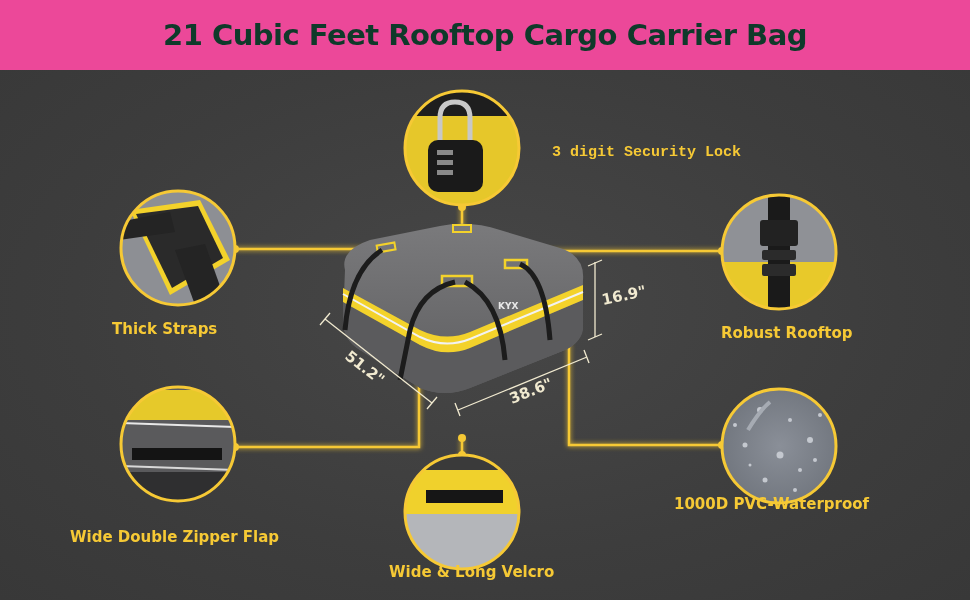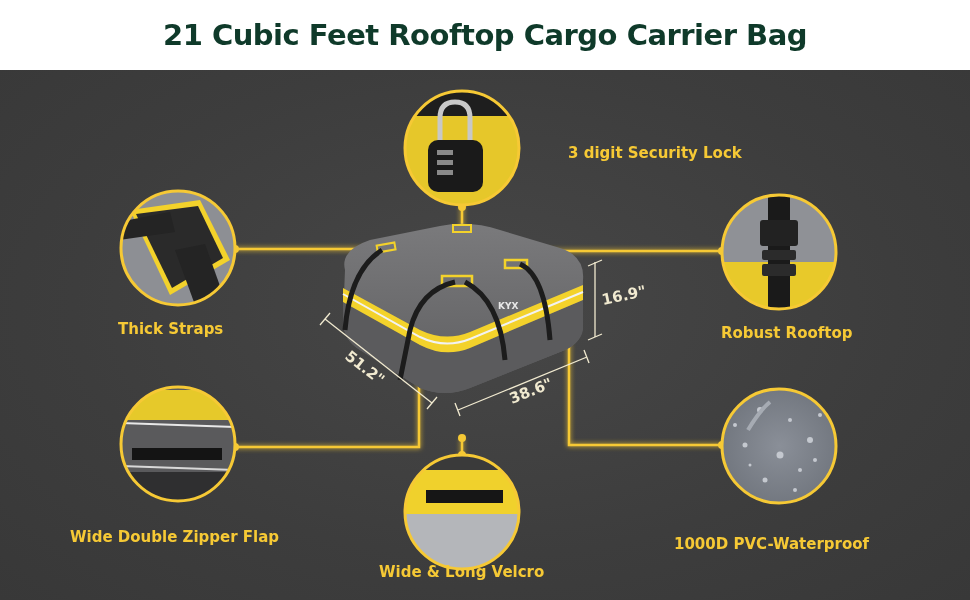--- a/index.html
+++ b/index.html
@@ -1,17 +1,17 @@
 <!DOCTYPE html>
 <html><head>
 <meta charset="utf-8">
 <style>
   html, body { margin:0; padding:0; }
   body { width:970px; height:600px; overflow:hidden; background:#3e3e3e; font-family:"Liberation Sans", sans-serif; position:relative; }
-  .header { position:absolute; left:0; top:0; width:970px; height:70px; background:#ffffff; display:flex; align-items:center; justify-content:center; }
+  .header { position:absolute; left:0; top:0; width:970px; height:70px; background:#ec4899; display:flex; align-items:center; justify-content:center; }
   .header h1 { margin:0; font-family:"DejaVu Sans", sans-serif; font-weight:bold; font-size:29px; color:#0f3a2a; letter-spacing:-0.5px; }
   .stage { position:absolute; left:0; top:70px; width:970px; height:530px; background:radial-gradient(ellipse at 50% 45%, #474747 0%, #3d3d3d 60%, #383838 100%); }
   svg.overlay { position:absolute; left:0; top:0; width:970px; height:600px; }
   .label { position:absolute; font-family:"DejaVu Sans", sans-serif; font-weight:bold; font-size:15px; color:#f6c935; white-space:nowrap; }
   .dim { font-family:"DejaVu Sans", sans-serif; font-weight:bold; fill:#f1ead0; font-size:15px; }
 </style>
 </head>
 <body>
 
 <div class="header">
@@ -187,18 +187,18 @@
         <circle cx="795" cy="490" r="2"></circle>
           <circle cx="750" cy="465" r="1.5"></circle>
           <circle cx="815" cy="460" r="2"></circle>
       </g>
       <path d="M748,430 Q760,410 770,402" stroke="#a6abb3" stroke-width="4" fill="none"></path>
     </g>
     <circle cx="779" cy="446" r="57" fill="none" stroke="#f6c935" stroke-width="3"></circle>
   </g>
 </svg>
 
-<div class="label" style="left:568px; top:144px;">3 digit Security Lock</div>
-<div class="label" style="left:118px; top:320px;">Thick Straps</div>
+<div class="label" style="left:552px; top:144px;font-family:Liberation Mono, monospace;">3 digit Security Lock</div>
+<div class="label" style="left:112px; top:320px;">Thick Straps</div>
 <div class="label" style="left:721px; top:324px;">Robust Rooftop</div>
 <div class="label" style="left:70px; top:528px;">Wide Double Zipper Flap</div>
-<div class="label" style="left:379px; top:563px;">Wide &amp; Long Velcro</div>
-<div class="label" style="left:674px; top:535px;">1000D PVC-Waterproof</div>
+<div class="label" style="left:389px; top:563px;">Wide &amp; Long Velcro</div>
+<div class="label" style="left:674px; top:495px;">1000D PVC-Waterproof</div>
 
 </body></html>

